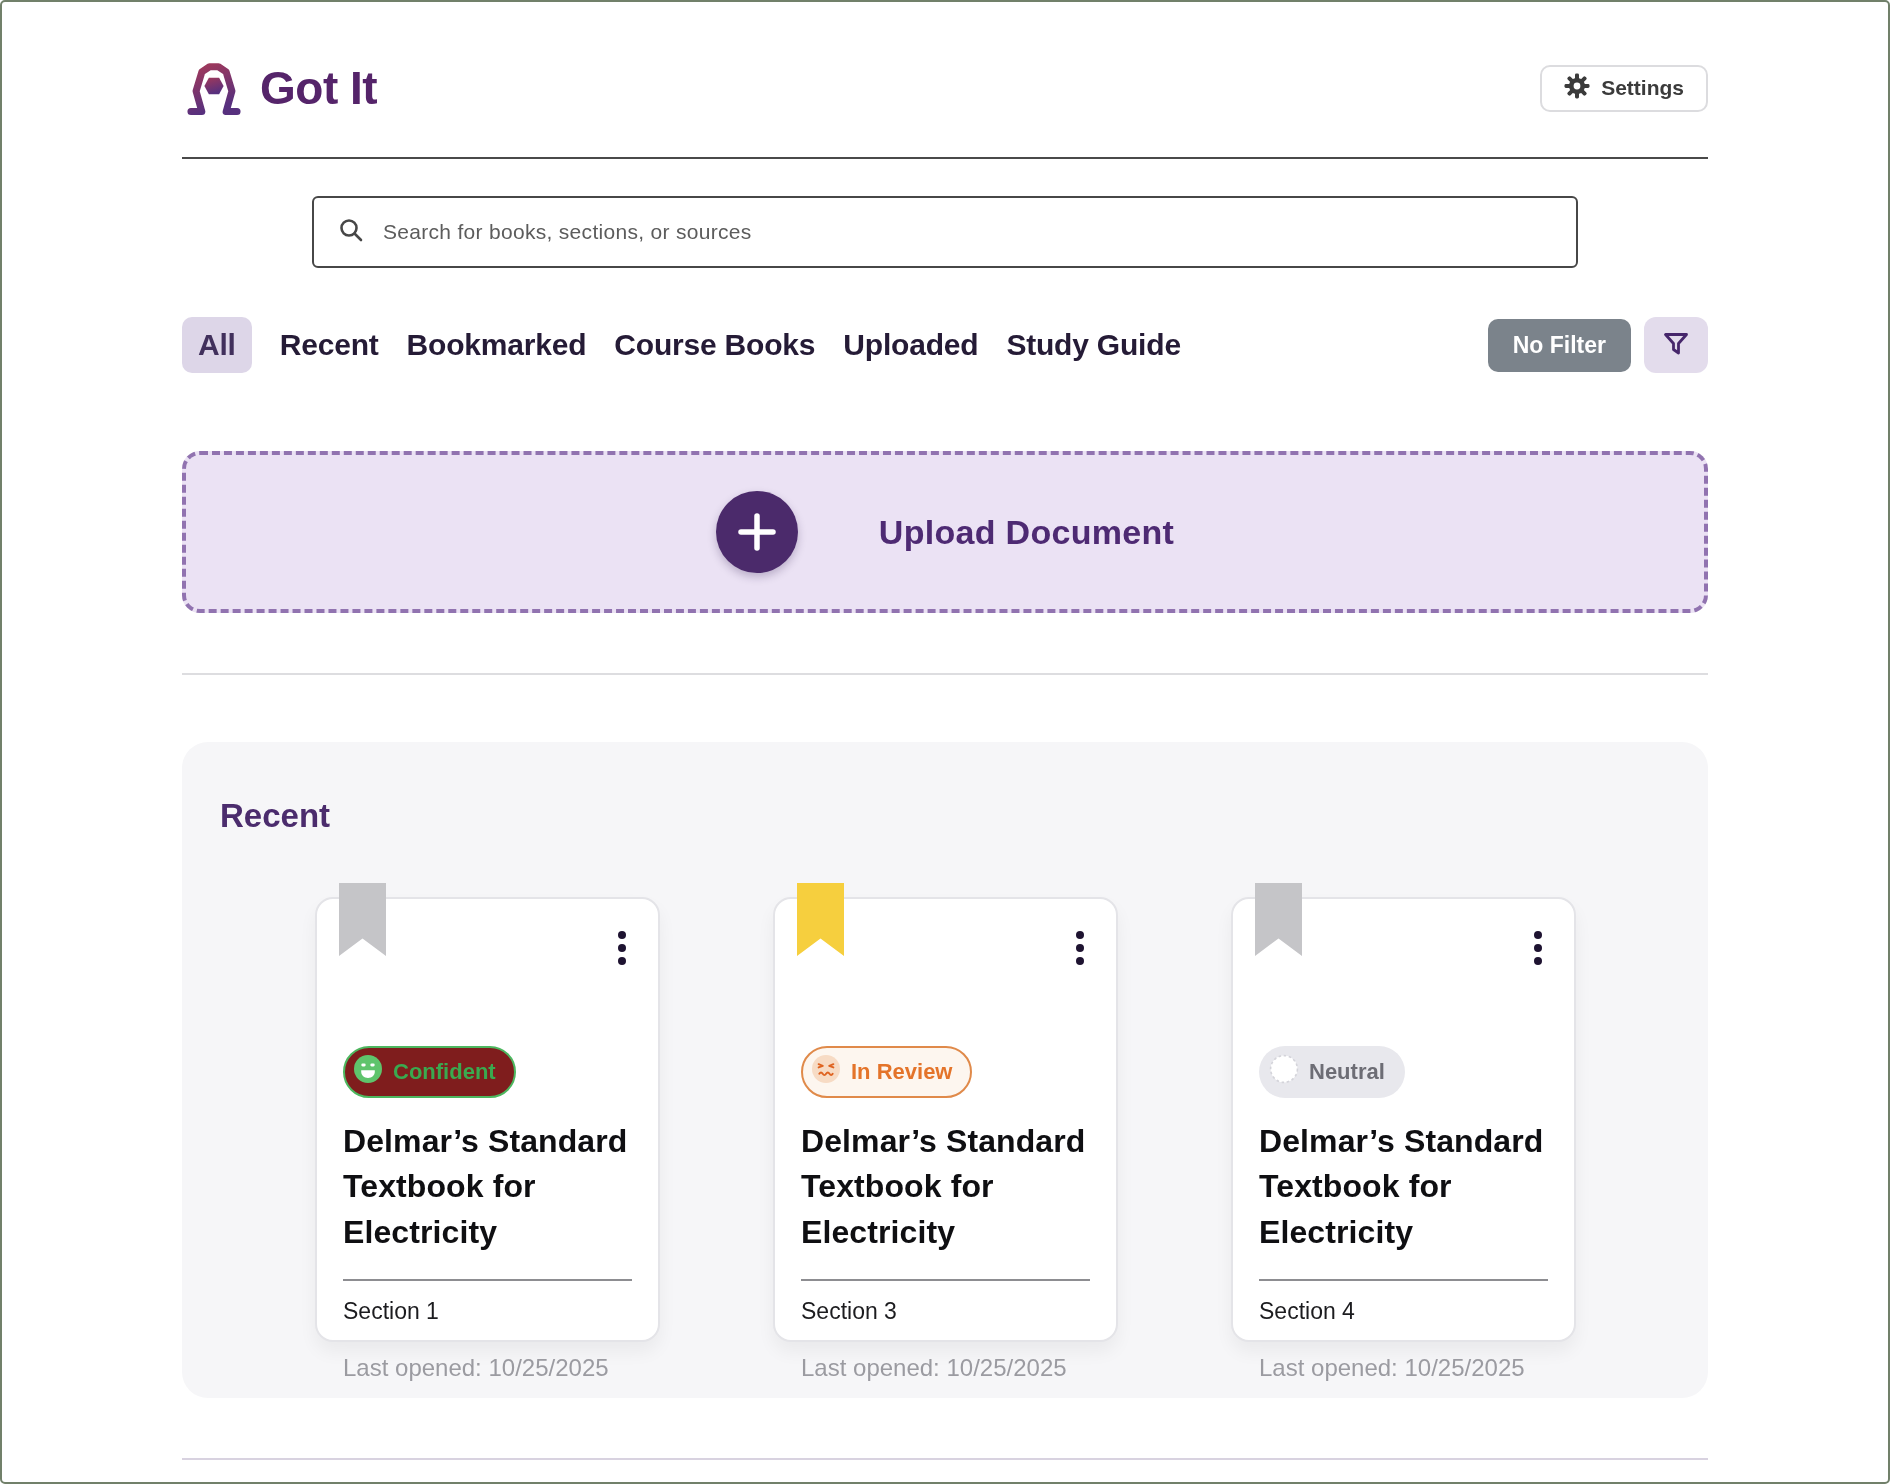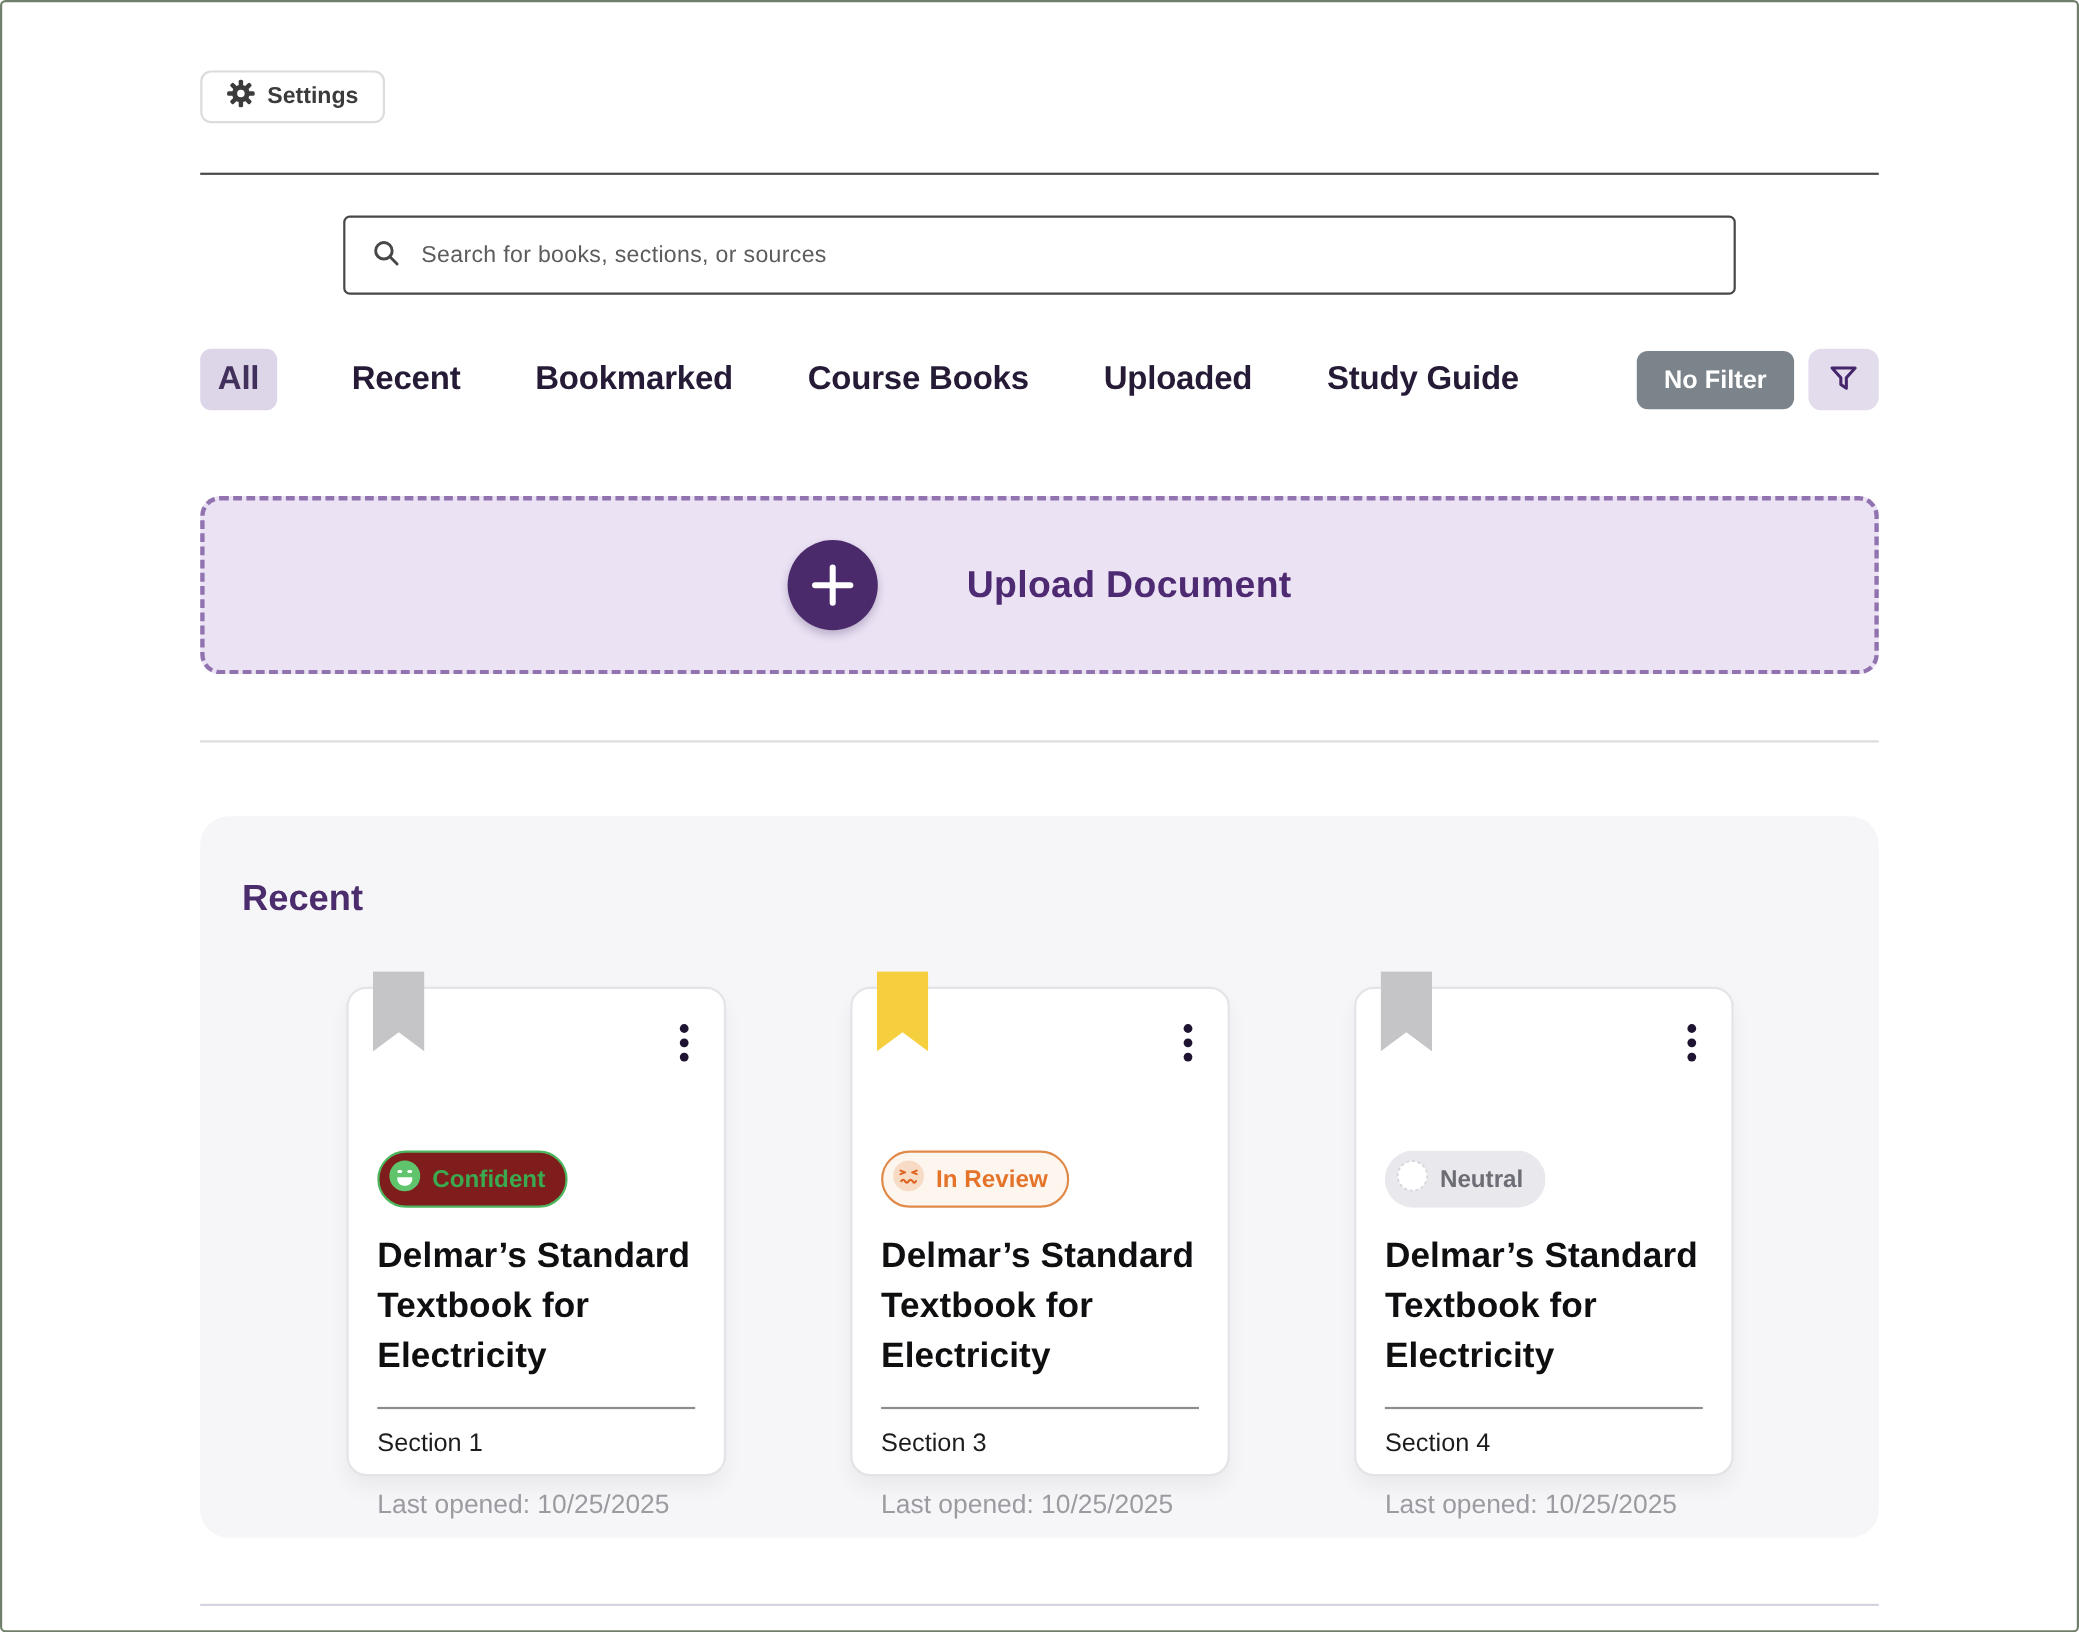--- a/index.html
+++ b/index.html
@@ -53,21 +53,21 @@
     font-family: "Liberation Sans", sans-serif;
     font-size: 21px; color: #333; letter-spacing: 0.3px;
   }
   .searchbar input::placeholder { color: #5c5c5c; opacity: 1; }
 
   
   .tabs-row {
     margin-top: 45px; height: 64px;
     display: flex; align-items: center; justify-content: space-between;
   }
-  .tabs { display: flex; align-items: center; gap: 68px; }
+  .tabs { display: flex; align-items: center; gap: 28px; }
   .tab {
     background: none; border: none; padding: 0; cursor: pointer;
     font-family: "Liberation Sans", sans-serif;
     font-size: 30px; font-weight: 700; color: #251b36; letter-spacing: -0.2px;
   }
   .tab-active {
     background: #ddd6e8; color: #41305c;
     padding: 11px 16px; border-radius: 10px;
   }
   .filter-group { display: flex; align-items: center; gap: 13px; }
@@ -145,20 +145,35 @@
   .card-section { margin-top: 17px; font-size: 23px; color: #1c1c1f; }
   .card-opened  { margin-top: 29px; font-size: 24px; color: #9b9ba1; }
 </style>
 </head>
 <body>
 
 <div class="frame">
   <div class="content">
 
     <header class="topbar">
+      <div class="brand">
+        <span>
+          <svg width="64" height="64" viewBox="0 0 100 100">
+            <defs>
+              <linearGradient id="lg" x1="0" y1="0" x2="0.35" y2="1">
+                <stop offset="0" stop-color="#a2395a"></stop>
+                <stop offset="1" stop-color="#57307e"></stop>
+              </linearGradient>
+            </defs>
+            <path d="M14 90 H31 L22 58 L31 28 L43 20 H57 L69 28 L78 58 L69 90 H86" fill="none" stroke="url(#lg)" stroke-width="11" stroke-linecap="round" stroke-linejoin="round"></path>
+            <path d="M35 50 L42 37 H58 L65 50 L58 63 H42 Z" fill="url(#lg)"></path>
+          </svg>
+        </span>
+        <span class="brand-name">Got It</span>
+      </div>
 
       <button class="settings-btn">
         <span>
           <svg width="26" height="26" viewBox="0 0 26 26" fill="#3b3b3b">
             <g>
               <rect x="11" y="0.5" width="4" height="7" rx="1.4"></rect>
               <rect x="11" y="0.5" width="4" height="7" rx="1.4" transform="rotate(45 13 13)"></rect>
               <rect x="11" y="0.5" width="4" height="7" rx="1.4" transform="rotate(90 13 13)"></rect>
               <rect x="11" y="0.5" width="4" height="7" rx="1.4" transform="rotate(135 13 13)"></rect>
               <rect x="11" y="0.5" width="4" height="7" rx="1.4" transform="rotate(180 13 13)"></rect>

